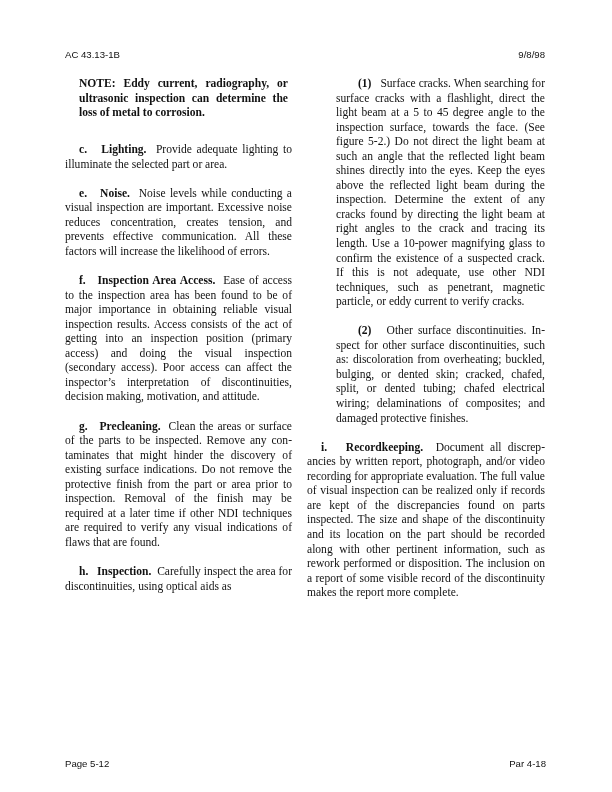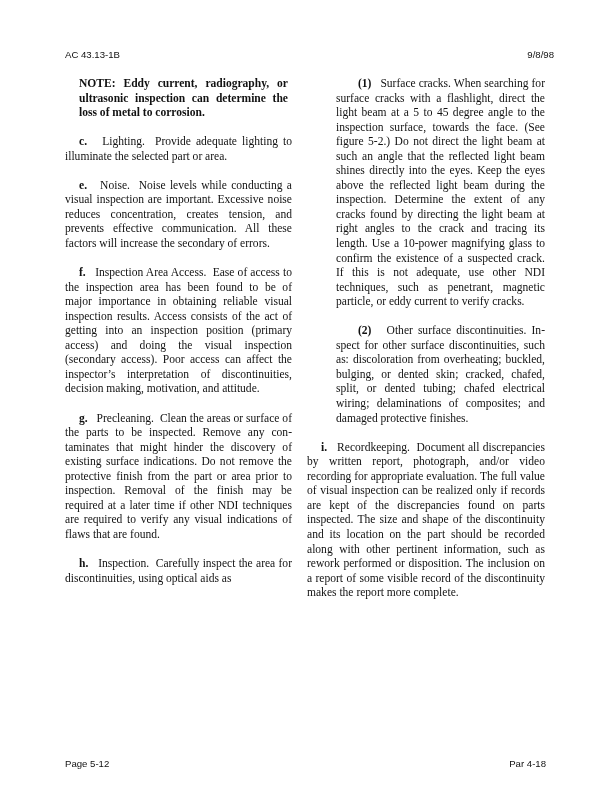--- a/index.html
+++ b/index.html
@@ -14,50 +14,50 @@
       overflow: hidden;
       color: #111;
     }
     .running-header, .running-footer {
       position: absolute;
       font-family: "Liberation Sans", sans-serif;
       font-size: 9.6px;
       color: #111;
     }
     .header-left { left: 65px; top: 49px; }
-    .header-right { right: 58px; top: 49px; }
+    .header-right { right: 67px; top: 49px; }
     .footer-left { left: 65px; top: 758px; }
     .footer-right { right: 66px; top: 758px; }
 
     .column {
       position: absolute;
       top: 76px;
       font-family: "Liberation Serif", serif;
       font-size: 11.55px;
       line-height: 14.55px;
       text-align: justify;
       hyphens: manual;
     }
     .col-left { left: 65px; width: 227px; }
     .col-right { left: 307px; width: 238px; }
 
     .note {
       font-weight: bold;
-      margin: 0 4px 0 14px;
+      margin: 0 4px 8px 14px;
       padding: 0;
       text-align: justify;
     }
     p.para {
       margin: 0 0 14.55px 0;
       text-indent: 14px;
     }
     p.para.cont { text-indent: 0; }
     p.sub { text-indent: 22px; margin-left: 29px; }
     .para-letter { font-weight: bold; }
-    .para-title { font-weight: normal; }
+    .para-title { font-weight: bold; }
     .gap { height: 14.55px; }
   </style>
 </head>
 <body>
 
 <div class="running-header header-left">AC 43.13-1B</div>
 <div class="running-header header-right">9/8/98</div>
 
 <div class="column col-left">
   <p class="note">NOTE:  Eddy current, radiography, or ultrasonic  inspection can determine the loss of metal to corrosion.</p>
@@ -66,21 +66,21 @@
   <p class="para">
     <span class="para-letter">c.</span>&nbsp;&nbsp;
     <span class="para-title">Lighting.</span>&nbsp;
     <span>Provide adequate lighting to illuminate the selected part or area.</span>
   </p>
 
 
   <p class="para">
     <span class="para-letter">e.</span>&nbsp;&nbsp;
     <span class="para-title">Noise.</span>&nbsp;
-    <span>Noise levels while conducting a visual inspection are important.  Excessive noise reduces concentration, creates tension, and prevents effective communication.  All these factors will  increase the secondary of er­rors.</span>
+    <span>Noise levels while conducting a visual inspection are important.  Excessive noise reduces concentration, creates tension, and prevents effective communication.  All these factors will  increase the likelihood of er­rors.</span>
   </p>
 
   <p class="para">
     <span class="para-letter">f.</span>&nbsp;&nbsp;
     <span class="para-title">Inspection Area Access.</span>&nbsp;
     <span>Ease of ac­cess to the inspection area has been found to be of major importance in obtaining reliable visual inspection  results.  Access consists of the act of getting into an inspection position (primary access) and doing the visual inspec­tion (secondary access).  Poor access can affect the inspector’s interpretation of discontinuities, decision making, motivation, and attitude.</span>
   </p>
 
   <p class="para">
     <span class="para-letter">g.</span>&nbsp;&nbsp;

